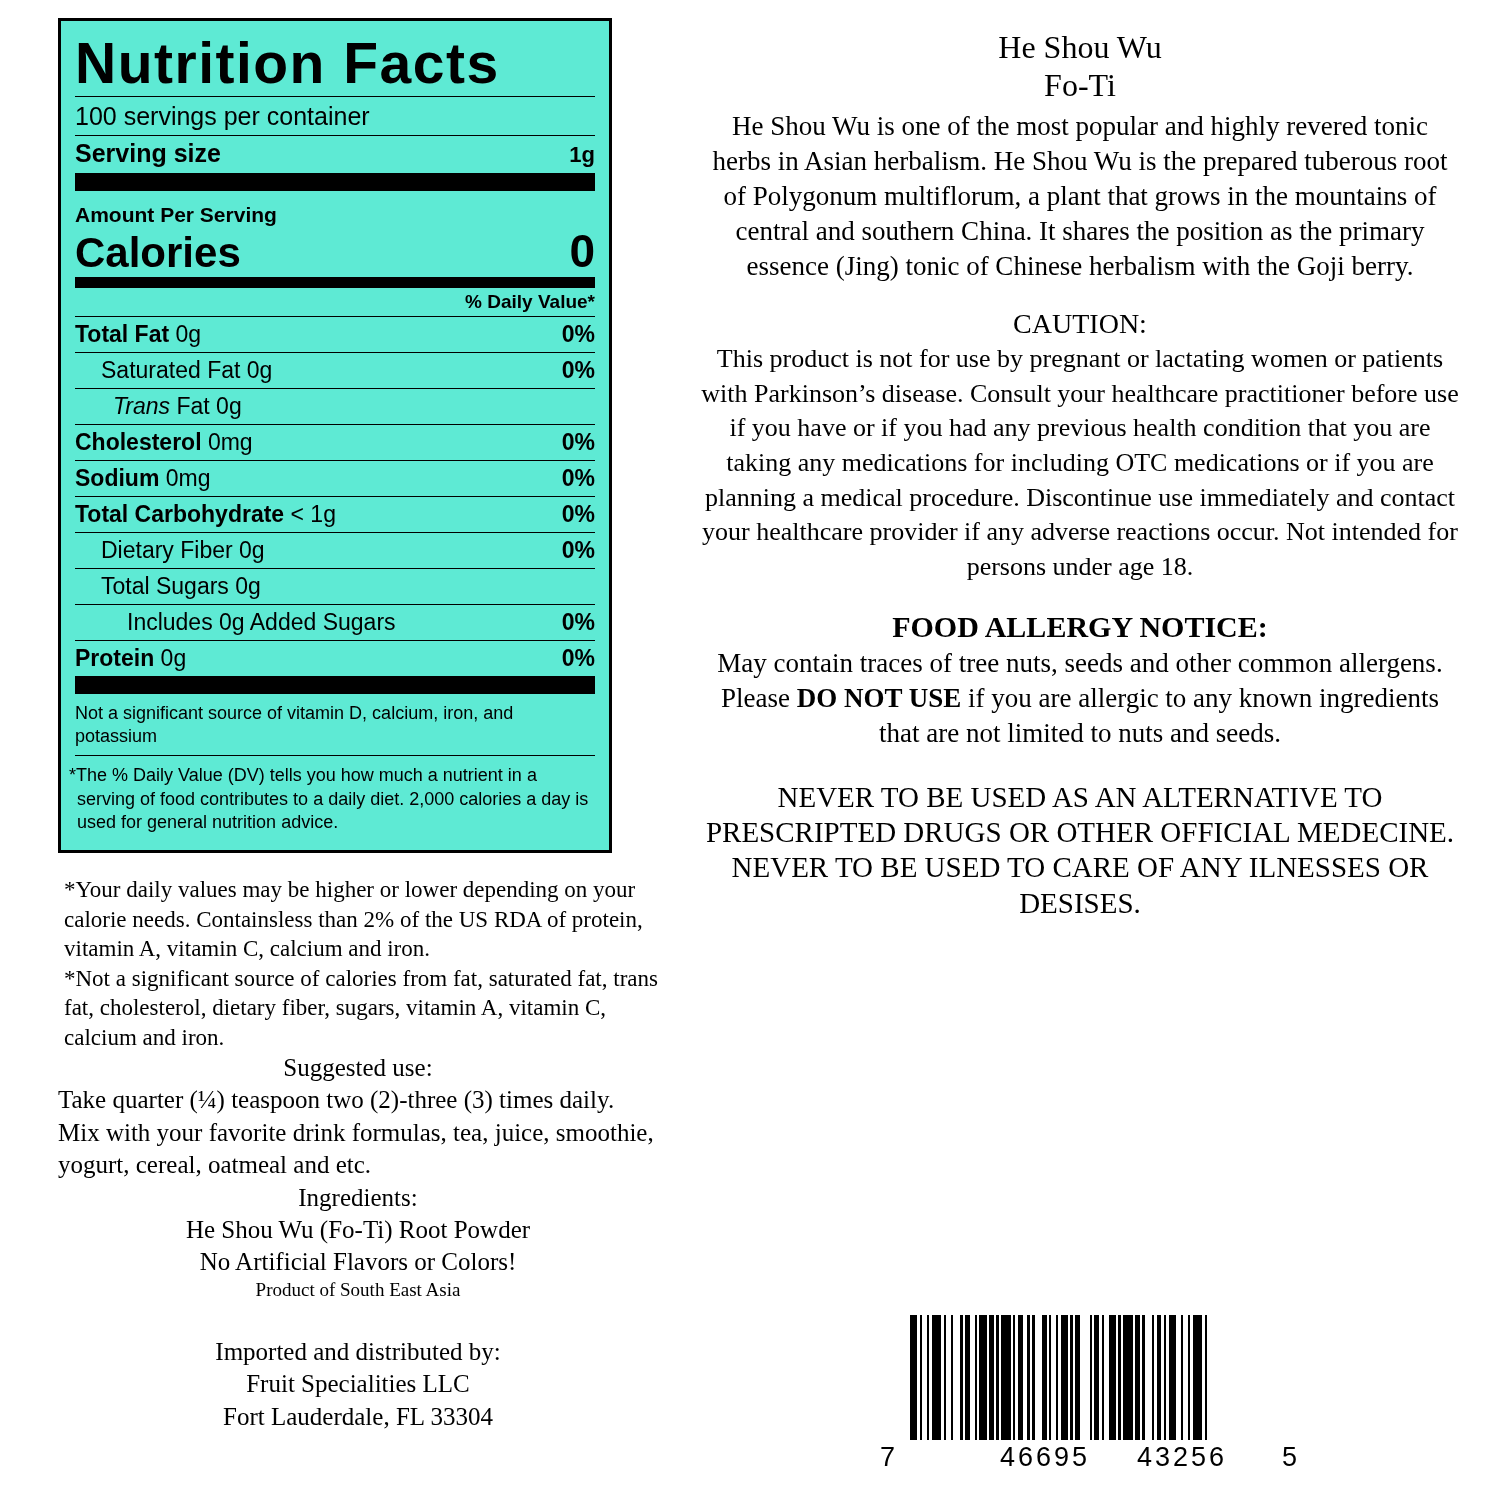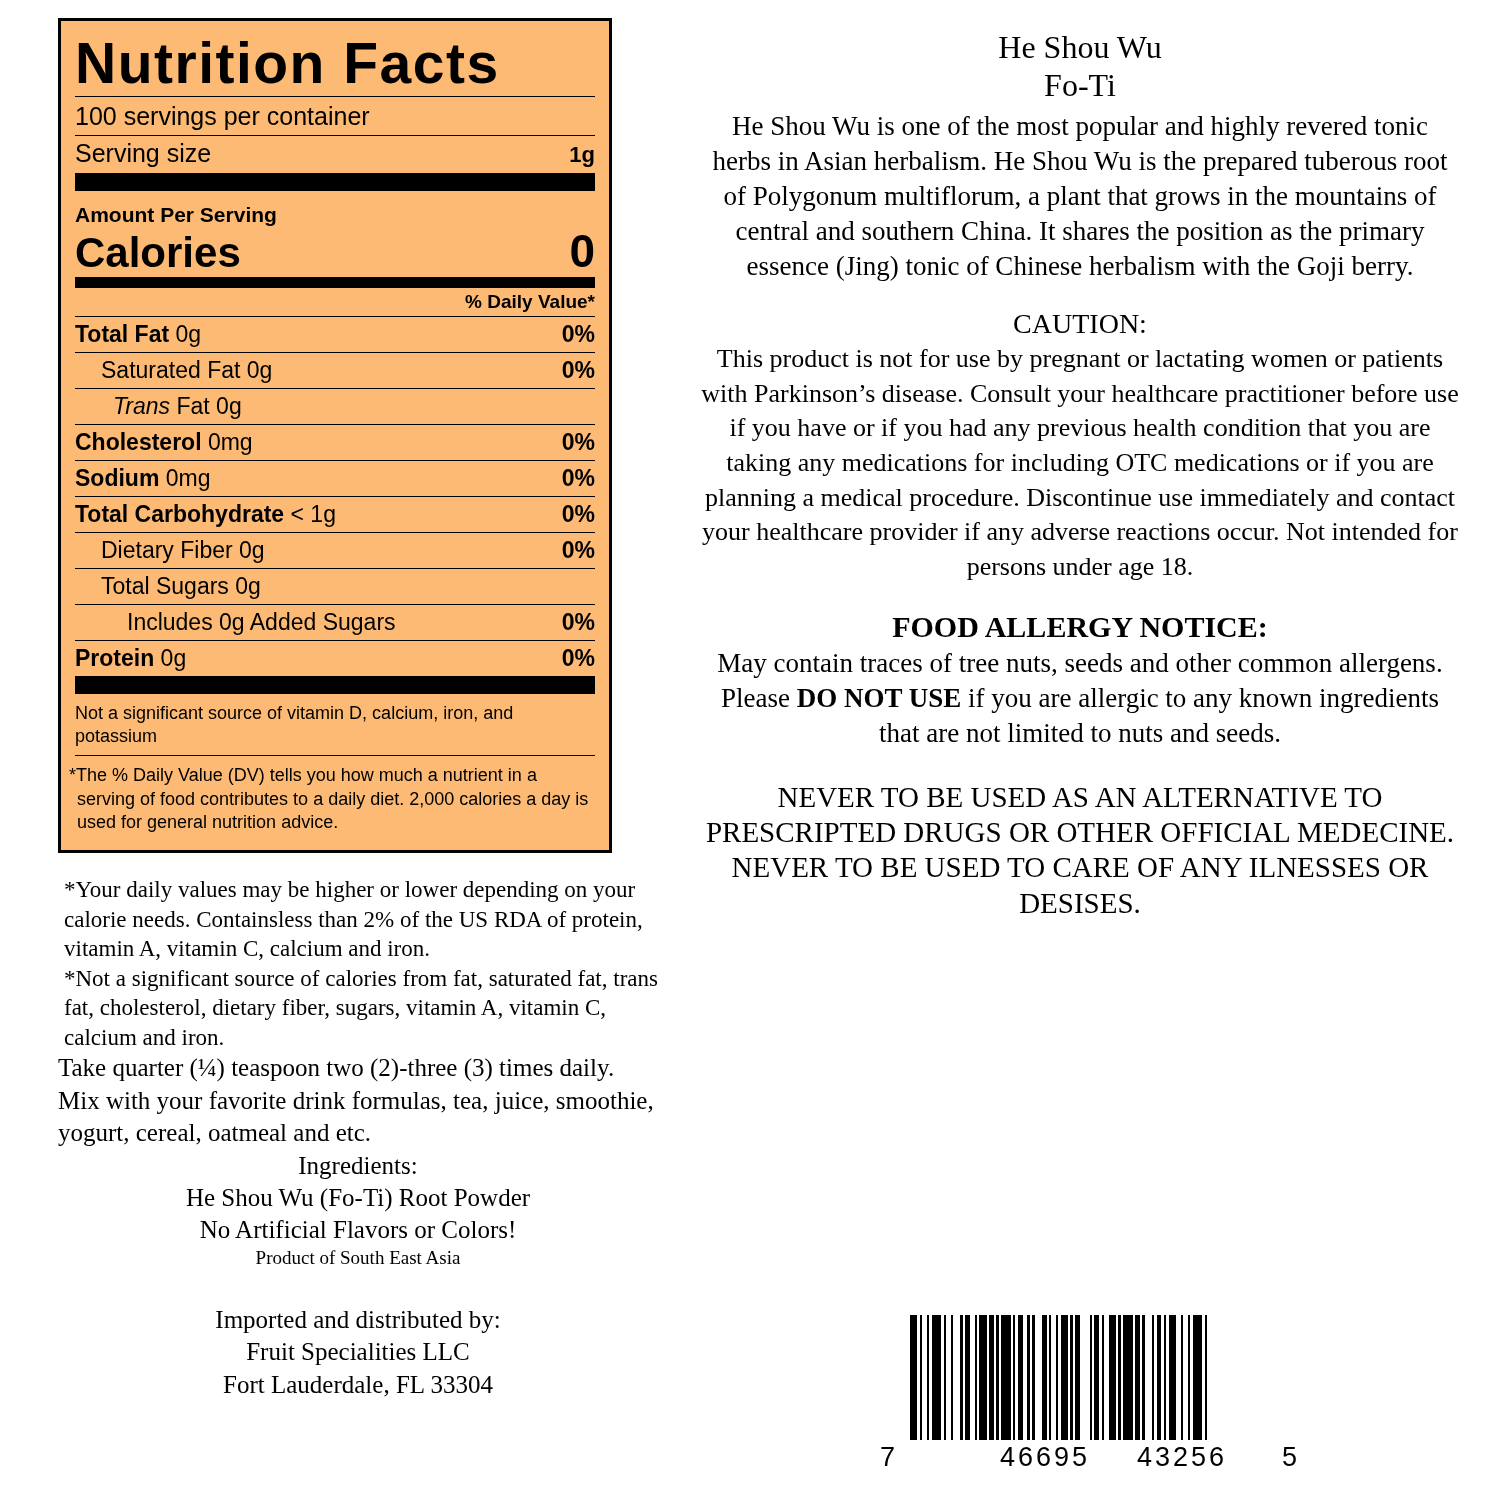--- a/index.html
+++ b/index.html
@@ -25,21 +25,21 @@
     position: absolute;
     left: 58px;
     top: 18px;
     width: 600px;
   }
 
   
   .nf-panel {
     border: 3px solid #000;
     padding: 10px 14px 12px 14px;
-    background: #fdba74;
+    background: #5eead4;
     font-family: "Liberation Sans", sans-serif;
     width: 554px;
     box-sizing: border-box;
   }
   .nf-title {
     font-size: 57px;
     font-weight: bold;
     letter-spacing: 1.5px;
     line-height: 1.0;
     margin: 4px 0 4px 0;
@@ -53,21 +53,21 @@
     font-size: 25px;
     padding: 5px 0 4px 0;
   }
   .nf-row {
     display: flex;
     justify-content: space-between;
     align-items: baseline;
   }
   .nf-serving-size {
     font-size: 25px;
-    font-weight: normal;
+    font-weight: bold;
     padding: 3px 0 5px 0;
   }
   .nf-serving-size-val {
     font-size: 22px;
     font-weight: bold;
   }
   .nf-amount {
     font-size: 21px;
     font-weight: bold;
     padding-top: 12px;
@@ -307,20 +307,21 @@
       <div class="rule-thick"></div>
       <div class="nf-foot">Not a significant source of vitamin D, calcium, iron, and potassium</div>
       <div class="rule-thin"></div>
       <div class="nf-foot2"><span class="star">*</span><span>The % Daily Value (DV) tells you how much a nutrient in a serving of food contributes to a daily diet. 2,000 calories a day is used for general nutrition advice.</span></div>
     </div>
 
     <div class="left-body">
       <p class="blk-disclaimer">*Your daily values may be higher or lower depending on your calorie needs. Containsless than 2% of the US RDA of protein, vitamin A, vitamin C, calcium and iron.</p>
       <p class="blk-disclaimer">*Not a significant source of calories from fat, saturated fat, trans fat, cholesterol, dietary fiber, sugars, vitamin A, vitamin C, calcium and iron.</p>
 
+      <p class="heading-sm">Suggested use:</p>
       <p class="sug-body">Take quarter (¼) teaspoon two (2)-three (3) times daily. Mix with your favorite drink formulas, tea, juice, smoothie, yogurt, cereal, oatmeal and etc.</p>
 
       <p class="ing-head">Ingredients:</p>
       <p class="ing-body">He Shou Wu (Fo-Ti) Root Powder</p>
       <p class="ing-body">No Artificial Flavors or Colors!</p>
       <p class="prod-of">Product of South East Asia</p>
 
       <div class="importer">
         <p>Imported and distributed by:</p>
         <p>Fruit Specialities LLC</p>

